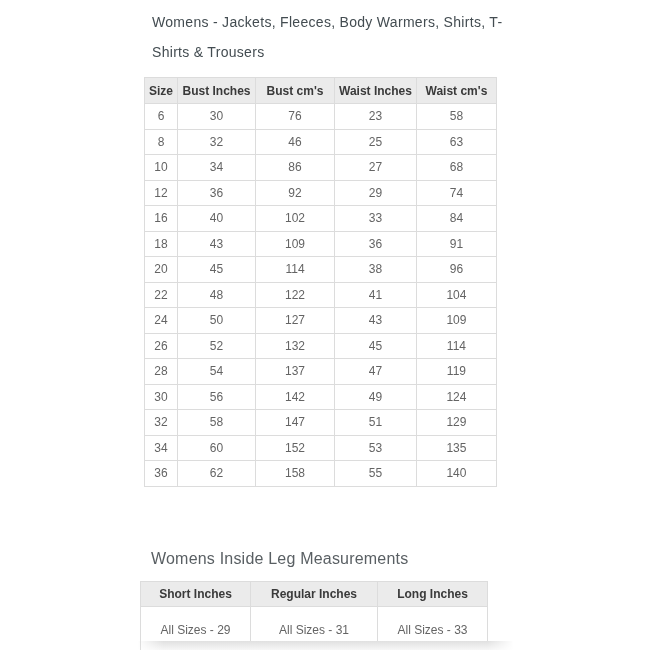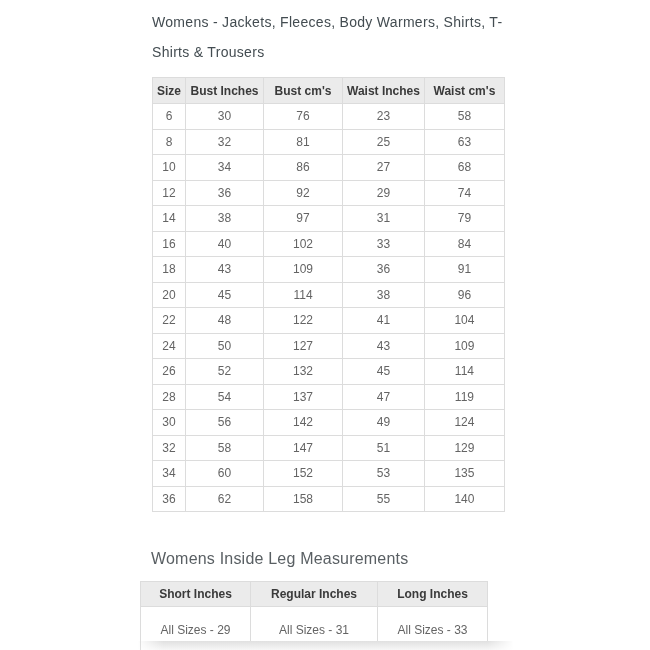--- a/index.html
+++ b/index.html
@@ -56,21 +56,21 @@
     color: var(--header-text, #3a3a3a);
     font-weight: bold;
   }
   td {
     background: #ffffff;
     color: var(--cell-text, #646464);
     font-weight: 400;
   }
   .size-table {
     position: absolute;
-    left: 152px;
+    left: 144px;
     top: 77px;
   }
   .size-table th { height: 26px; }
   .size-table td { height: 25.5px; }
   .size-table .col-size   { width: 33px; }
   .size-table .col-bustin { width: 78px; }
   .size-table .col-bustcm { width: 79px; }
   .size-table .col-wstin  { width: 78px; }
   .size-table .col-wstcm  { width: 80px; }
   .subtitle {
@@ -133,44 +133,37 @@
         <tr>
           <td>6</td>
           <td>30</td>
           <td>76</td>
           <td>23</td>
           <td>58</td>
         </tr>
         <tr>
           <td>8</td>
           <td>32</td>
-          <td>81</td>
+          <td>46</td>
           <td>25</td>
           <td>63</td>
         </tr>
         <tr>
           <td>10</td>
           <td>34</td>
           <td>86</td>
           <td>27</td>
           <td>68</td>
         </tr>
         <tr>
           <td>12</td>
           <td>36</td>
           <td>92</td>
           <td>29</td>
           <td>74</td>
-        </tr>
-        <tr>
-          <td>14</td>
-          <td>38</td>
-          <td>97</td>
-          <td>31</td>
-          <td>79</td>
         </tr>
         <tr>
           <td>16</td>
           <td>40</td>
           <td>102</td>
           <td>33</td>
           <td>84</td>
         </tr>
         <tr>
           <td>18</td>

